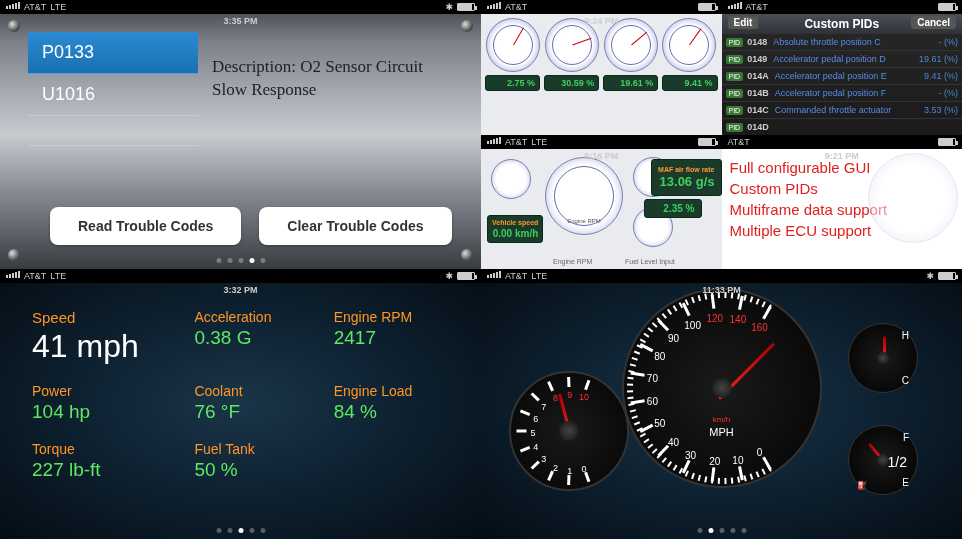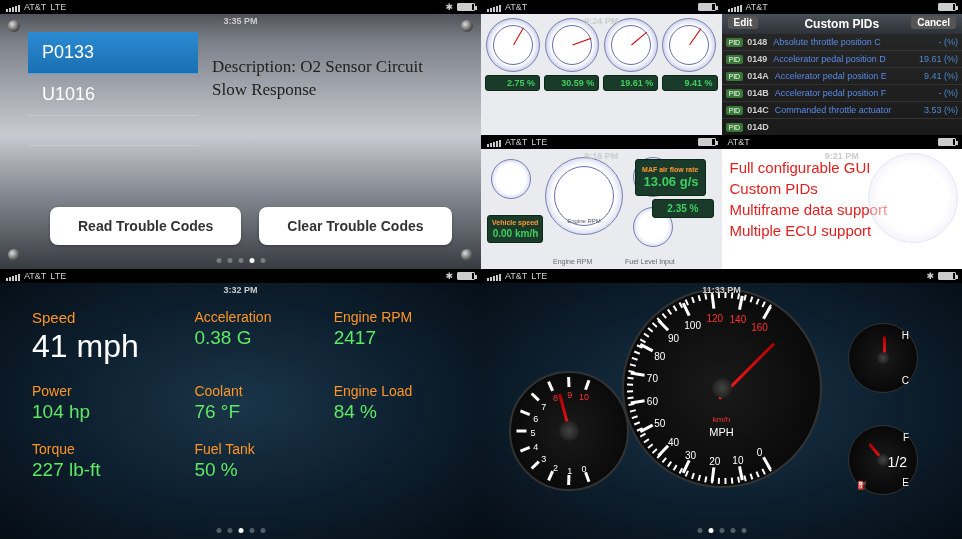--- a/index.html
+++ b/index.html
@@ -2,21 +2,21 @@
 <html><head>
 <meta charset="utf-8">
 <style>
 * { box-sizing: border-box; margin: 0; padding: 0; }
 body { width: 962px; height: 539px; font-family: -apple-system, Helvetica, Arial, sans-serif; background: #000; overflow: hidden; }
 
 .grid { display: grid; grid-template-columns: 481px 481px; grid-template-rows: 269px 270px; }
 
 
 .status-bar { position: absolute; top: 0; left: 0; right: 0; height: 14px; background: #000; color: #ccc; font-size: 9px; display: flex; align-items: center; padding: 0 6px; z-index: 10; }
-.status-bar .left { flex: 1; display: flex; align-items: flex-end; gap: 4px; }
+.status-bar .left { flex: 1; display: flex; align-items: flex-start; gap: 4px; }
 .status-bar .center { flex: 1; text-align: center; font-weight: bold; margin-top: 28px; }
 .status-bar .right { flex: 1; display: flex; justify-content: flex-end; gap: 4px; align-items: center; }
 .signal-bars { display: inline-flex; gap: 1px; align-items: flex-end; }
 .signal-bars span { width: 2px; background: #ccc; }
 .signal-bars span:nth-child(1){height:3px}.signal-bars span:nth-child(2){height:4px}.signal-bars span:nth-child(3){height:5px}.signal-bars span:nth-child(4){height:6px}.signal-bars span:nth-child(5){height:7px}
 .battery-icon { width: 18px; height: 8px; border: 1px solid #ccc; border-radius: 1px; position: relative; }
 .battery-icon::after { content: ''; position: absolute; right: -3px; top: 2px; width: 2px; height: 4px; background: #ccc; }
 .battery-icon .fill { background: #ccc; height: 100%; width: 85%; }
 
 .panel { position: relative; overflow: hidden; }
@@ -275,22 +275,22 @@
               <div class="fill"></div>
             </div>
           </div>
         </div>
       <div class="sm-gauge" style="left:10px;top:24px"></div>
       <div class="big-gauge" style="left:64px;top:22px">
           <div class="glbl">Engine RPM</div>
         </div>
       <div class="sm-gauge" style="left:152px;top:22px"></div>
       <div class="sm-gauge" style="left:152px;top:72px"></div>
-      <div class="val-box big" style="position:absolute;right:16px;top:24px"><span class="vlbl">MAF air flow rate</span><span>13.06 g/s</span></div>
-      <div class="val-box big" style="position:absolute;right:8px;top:64px;font-size:10px;padding:3px 14px;min-width:58px"><span>2.35 %</span></div>
+      <div class="val-box big" style="position:absolute;right:0;top:24px"><span class="vlbl">MAF air flow rate</span><span>13.06 g/s</span></div>
+      <div class="val-box big" style="position:absolute;right:20px;top:64px;font-size:10px;padding:3px 6px;min-width:58px"><span>2.35 %</span></div>
       <div class="val-box big" style="position:absolute;left:6px;top:80px;font-size:10px;padding:3px 4px;min-width:48px"><span class="vlbl">Vehicle speed</span><span>0.00 km/h</span></div>
       <div style="position:absolute;bottom:4px;left:72px;font-size:7px;color:#667">Engine RPM</div>
       <div style="position:absolute;bottom:4px;left:144px;font-size:7px;color:#667">Fuel Level Input</div>
     </div>
 
     <div class="p2-sub features">
       <div class="status-bar">
           <div class="left">
             <span>AT&amp;T</span>
           </div>

